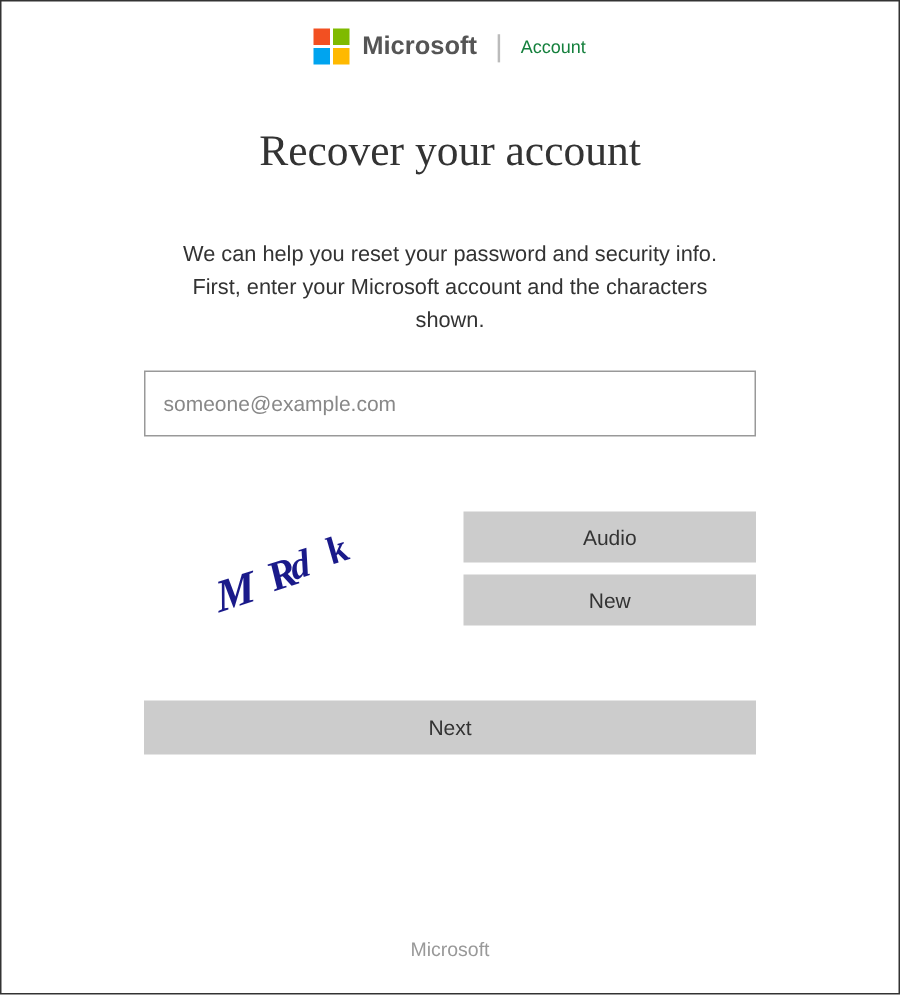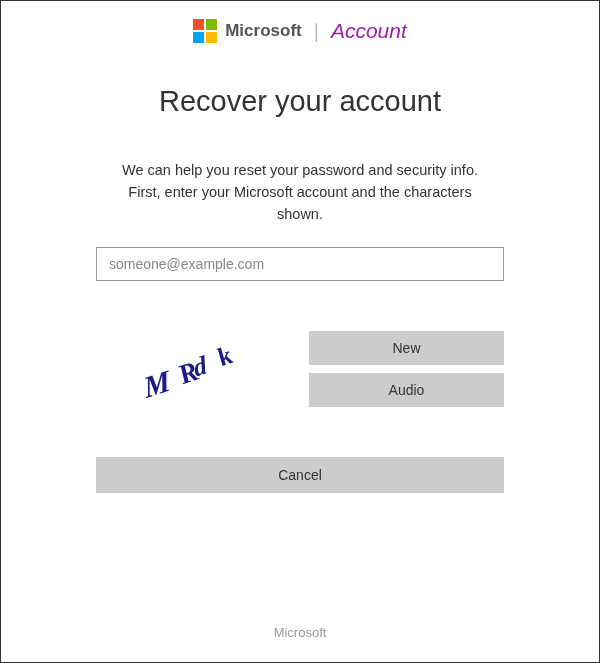--- a/index.html
+++ b/index.html
@@ -41,46 +41,46 @@
       font-weight: 600;
       color: #555;
     }
     .brand-divider {
       color: #bbb;
       font-size: 20px;
       margin: 0 4px;
       font-weight: 300;
     }
     .brand-sub {
-      font-size: 21px;
-      color: #a21caf;
-      font-style: italic;
+      font-size: 12px;
+      color: #15803d;
     }
     .content {
       padding: 0 95px;
       text-align: center;
     }
     .page-title {
       font-size: 29px;
       font-weight: 300;
       color: #333;
       margin-top: 30px;
       margin-bottom: 42px;
+      font-family: Liberation Serif, serif;
     }
     .instructions {
       font-size: 14.5px;
       color: #333;
       line-height: 1.5;
       margin-bottom: 22px;
       padding: 0 10px;
       margin-top: 12px;
     }
     .text-input {
       width: 100%;
-      height: 34px;
+      height: 44px;
       border: 1px solid #999;
       padding: 0 12px;
       font-size: 14px;
       font-family: inherit;
       color: #333;
       background: #fff;
       text-align: left;
     }
     .text-input::placeholder {
       color: #888;
@@ -159,24 +159,24 @@
       <svg width="120" height="70" viewBox="0 0 120 70">
         <g transform="rotate(-18 60 35)">
           <text x="12" y="48" font-family="Georgia, serif" font-size="30" font-weight="bold" fill="#1a1a8a" font-style="italic" transform="skewX(-8)">M</text>
           <text x="40" y="46" font-family="Georgia, serif" font-size="28" font-weight="bold" fill="#1a1a8a" font-style="italic" transform="skewX(6)">R</text>
           <text x="63" y="43" font-family="Georgia, serif" font-size="26" font-weight="bold" fill="#1a1a8a" font-style="italic" transform="skewX(-5)">d</text>
           <text x="82" y="41" font-family="Georgia, serif" font-size="26" font-weight="bold" fill="#1a1a8a" font-style="italic" transform="skewX(8)">k</text>
         </g>
       </svg>
     </div>
     <div class="captcha-buttons">
+      <button class="gray-btn">Audio</button>
       <button class="gray-btn">New</button>
-      <button class="gray-btn">Audio</button>
     </div>
   </div>
 
 
   <div class="action-row">
-    <button class="gray-btn">Cancel</button>
+    <button class="gray-btn">Next</button>
   </div>
 </div>
 
 <div class="footer">Microsoft</div>
 
 </body></html>

